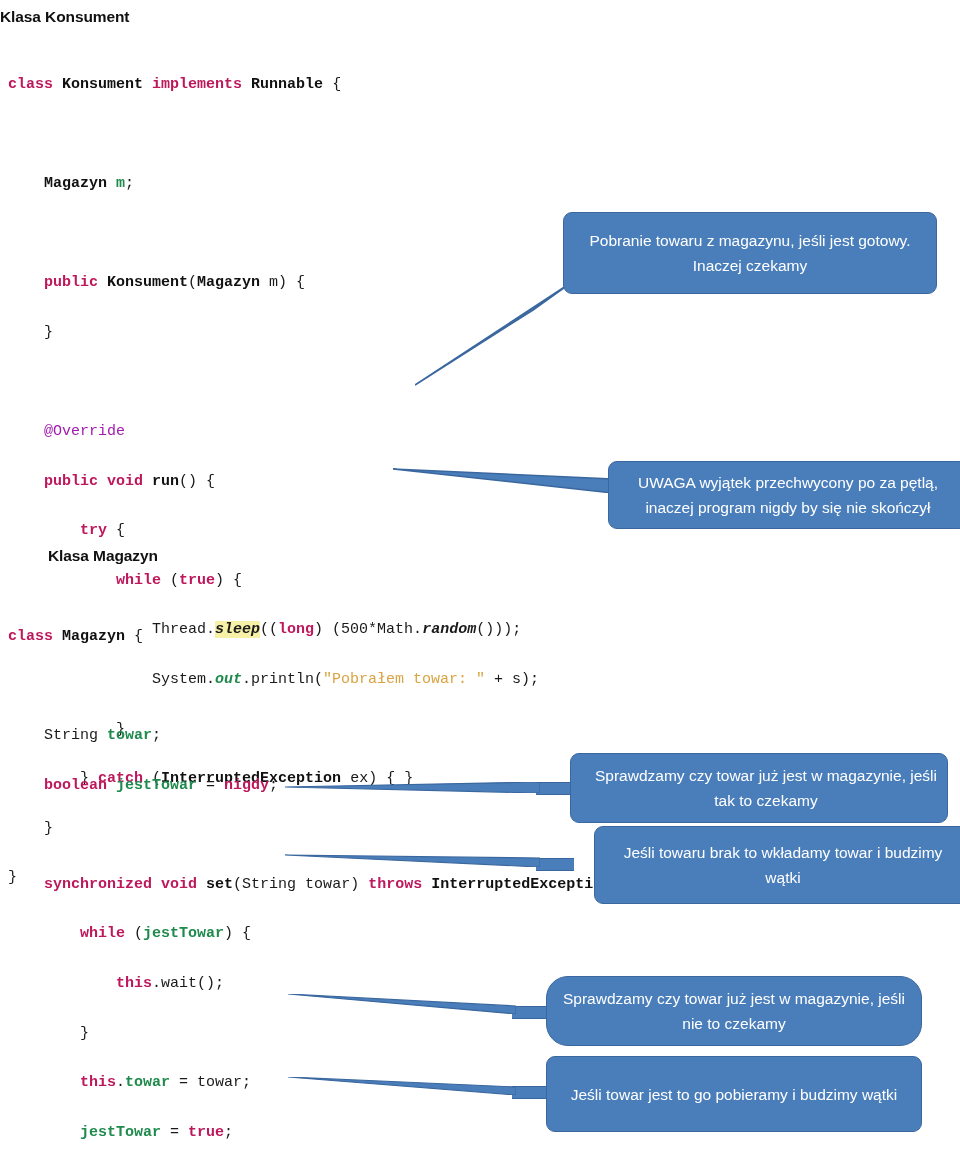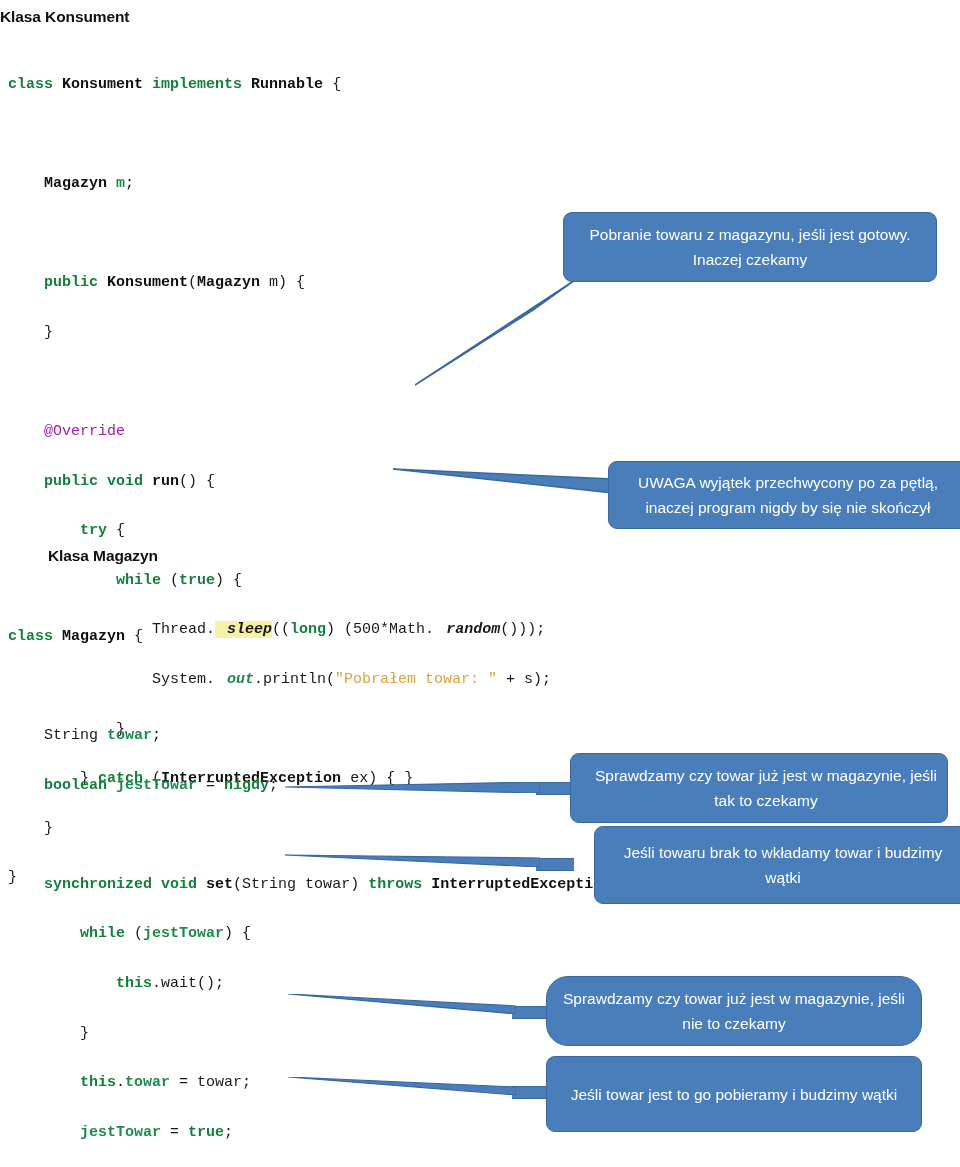--- a/index.html
+++ b/index.html
@@ -32,27 +32,27 @@
     font-size:15px;
     line-height:24.8px;
     white-space:pre;
     color:#1a1a1a;
     letter-spacing:0px;
   }
   #code-konsument{left:8px;top:48px;}
   #code-magazyn{left:8px;top:600px;}
 
   .code .ln{display:block;height:24.8px;}
-  .kw{color:#15803d;font-weight:bold;text-align:center;}
+  .kw{color:#be185d;font-weight:bold;text-align:center;}
   .id{color:#111111;font-weight:bold;}
   .fld{color:#1f8a4c;font-weight:bold;}
   .str{color:#d9a441;}
   .ann{color:#a21caf;}
   .pl{color:#1a1a1a;}
-  .it{font-style:italic;font-weight:bold;padding-left:12px;}
+  .it{font-style:italic;font-weight:bold;}
   .hl{background:#f7f1a8;}
 
   
   .callout{
     position:absolute;
     background:#4a7ebb;
     border:1.6px solid #3a679e;
     border-radius:9px;
     color:#ffffff;
     font-family:"Liberation Sans", sans-serif;
@@ -72,21 +72,21 @@
   .tail-stub{
     position:absolute;
     background:#4a7ebb;
     border-top:1.6px solid #3a679e;
     border-bottom:1.6px solid #3a679e;
     z-index:4;
   }
   .tail-tri{position:absolute;z-index:4;}
 
   
-  #callout-1{left:563px;top:212px;width:374px;height:70px;}
+  #callout-1{left:563px;top:212px;width:374px;height:82px;}
   #callout-2{left:608px;top:461px;width:360px;height:68px;text-align:center;}
   #callout-3{left:570px;top:753px;width:378px;height:70px;padding-left:24px;}
   #callout-4{left:594px;top:826px;width:378px;height:78px;}
   #callout-5{left:546px;top:976px;width:376px;height:70px;border-radius:22px;}
   #callout-6{left:546px;top:1056px;width:376px;height:76px;}
 
   #callout-2 .callout-text{text-align:center;}
 
   
   #tail-1{left:415px;top:280px;width:160px;height:108px;}

